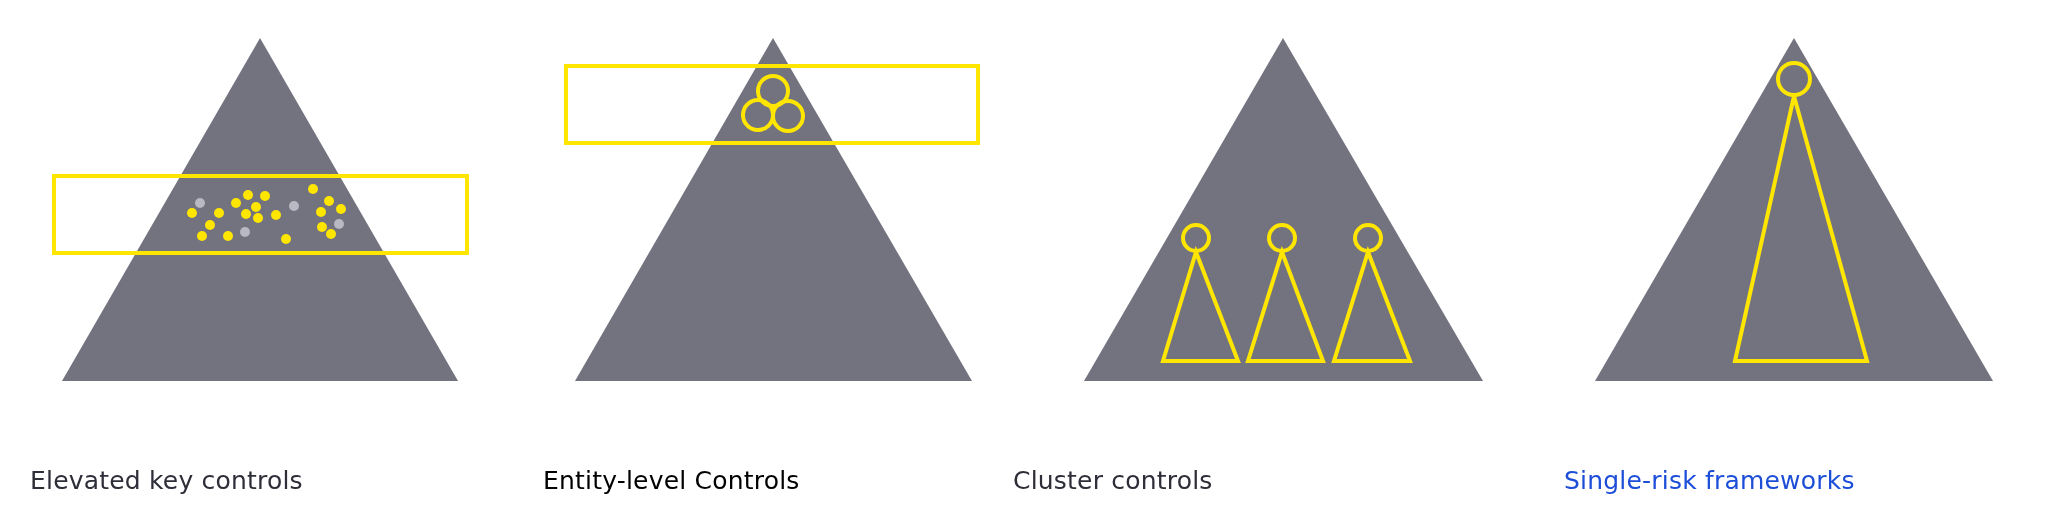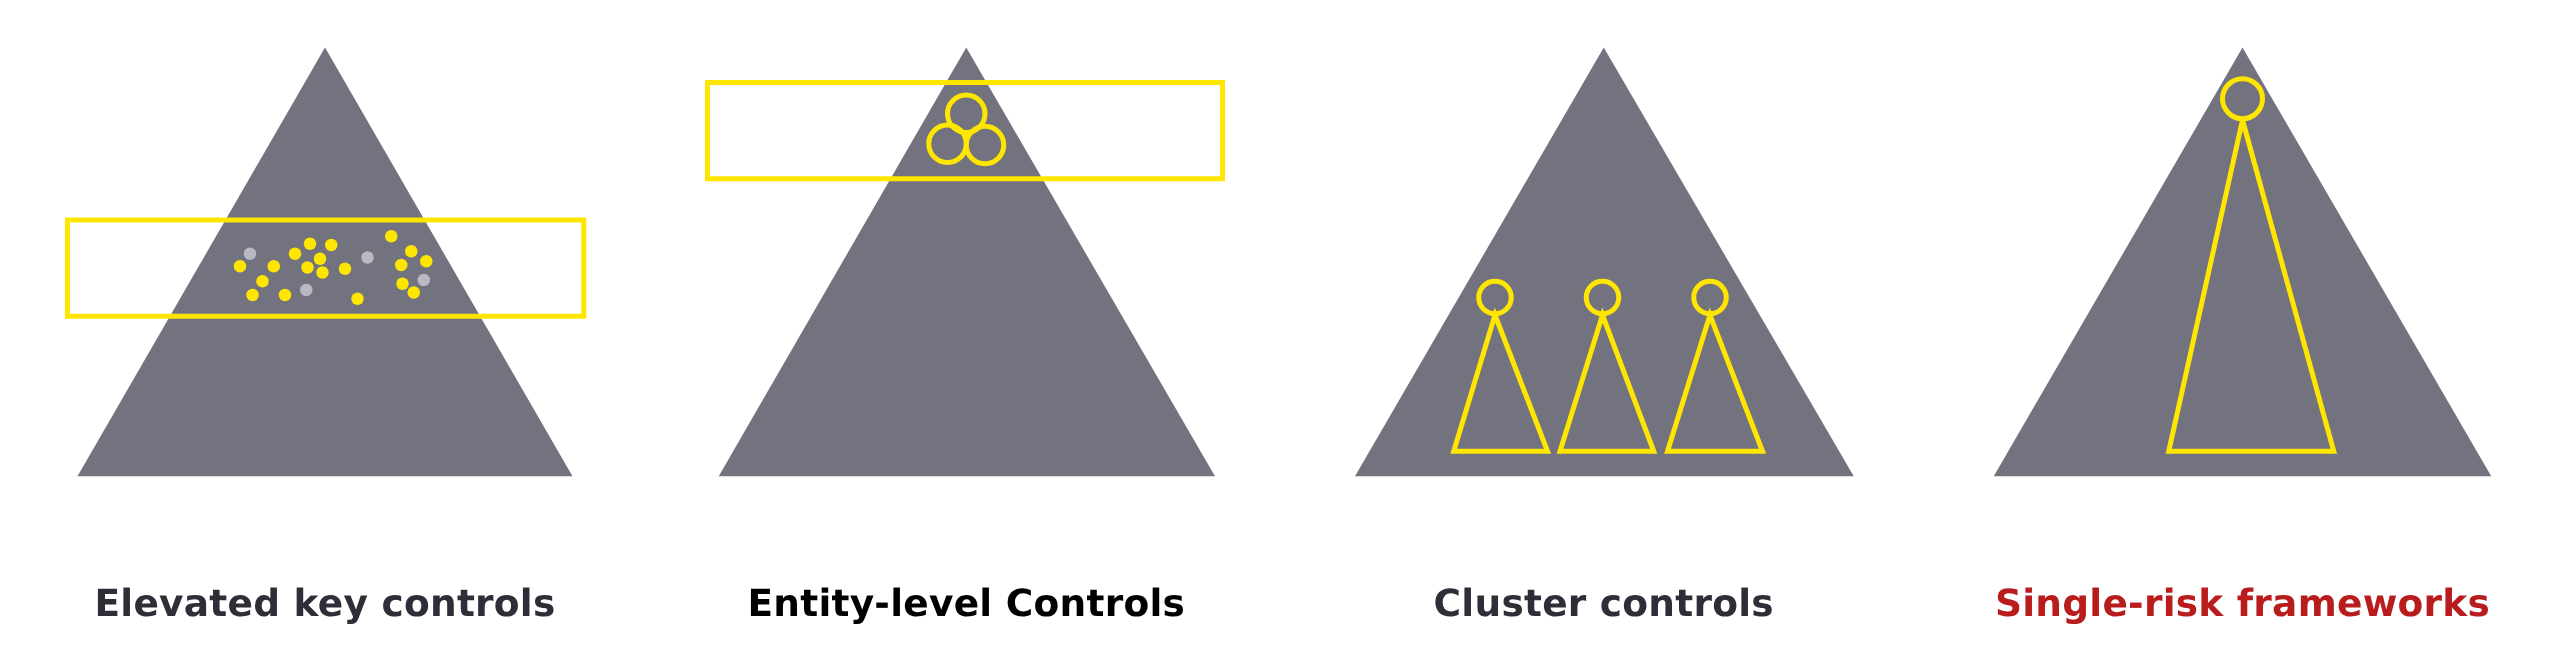--- a/index.html
+++ b/index.html
@@ -2,24 +2,23 @@
 <html><head>
   <meta charset="utf-8">
   <style>
     html, body { margin: 0; padding: 0; background: #ffffff; }
     body { width: 2048px; height: 519px; overflow: hidden; position: relative; }
     #diagram { position: absolute; left: 0; top: 0; width: 2048px; height: 519px; }
     .label {
       position: absolute;
       top: 466px;
       width: 460px;
-      text-align: center;
       font-family: "DejaVu Sans", sans-serif;
-      font-weight: bold;
-      font-size: 30px;
+      font-weight: normal;
+      font-size: 25px;
       letter-spacing: 0.2px;
       color: #2e2e38;
       white-space: nowrap;
     }
   </style>
 </head>
 <body>
 
 <svg id="diagram" xmlns="http://www.w3.org/2000/svg" width="2048" height="519" viewBox="0 0 2048 519">
 
@@ -79,14 +78,14 @@
 
   <g>
     <polygon class="pyr" points="1794,38 1595,381 1993,381" fill="#737380"></polygon>
     <circle class="acc-stroke" cx="1794" cy="79" r="16" fill="none" stroke-width="4" stroke="#ffe600"></circle>
     <polygon class="acc-stroke" points="1794,96 1735,361 1867,361" fill="none" stroke-width="4" stroke="#ffe600"></polygon>
   </g>
 </svg>
 
 <div class="label" style="left: 30px; color: rgb(46, 46, 56);">Elevated key controls</div>
 <div class="label" style="left: 543px; color: #000000;">Entity-level Controls</div>
-<div class="label" style="left: 1053px; color: rgb(46, 46, 56);">Cluster controls</div>
-<div class="label" style="left: 1564px; color: #b91c1c;">Single-risk frameworks</div>
+<div class="label" style="left: 1013px; color: rgb(46, 46, 56);">Cluster controls</div>
+<div class="label" style="left: 1564px; color: #1d4ed8;">Single-risk frameworks</div>
 
 </body></html>

